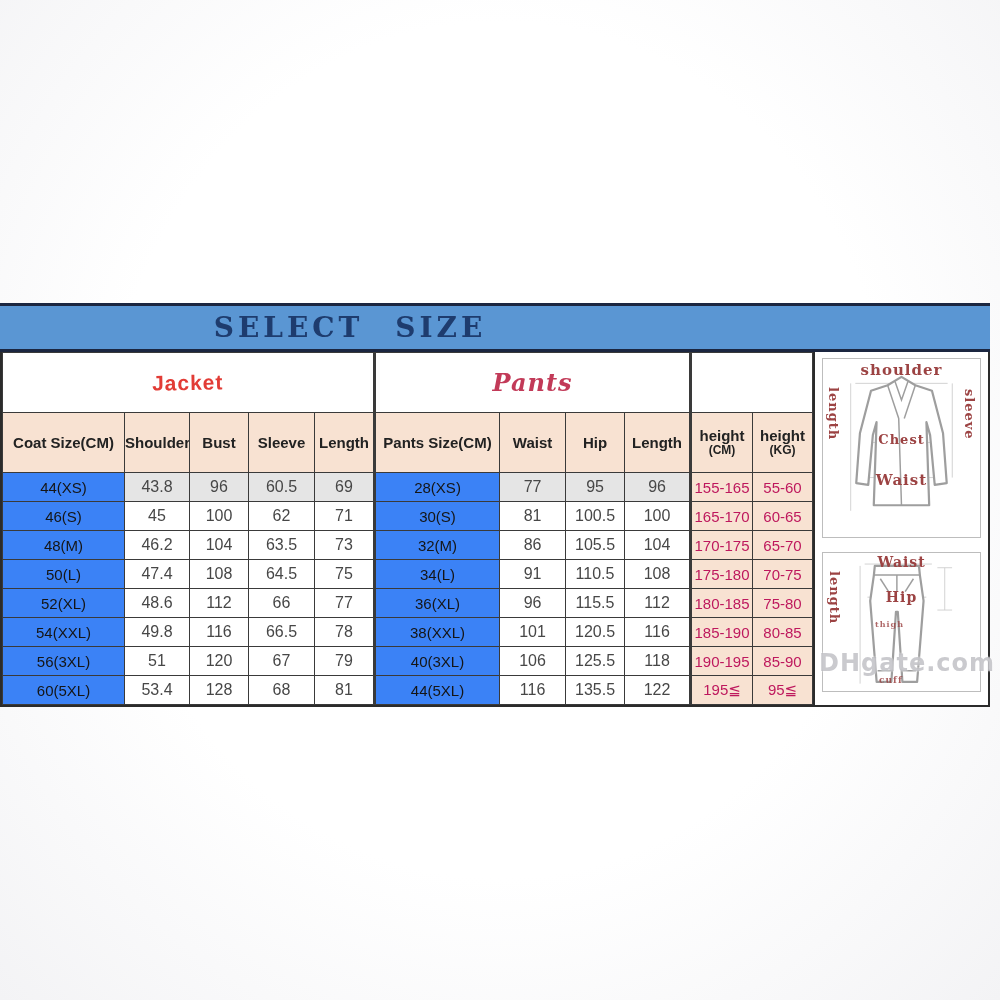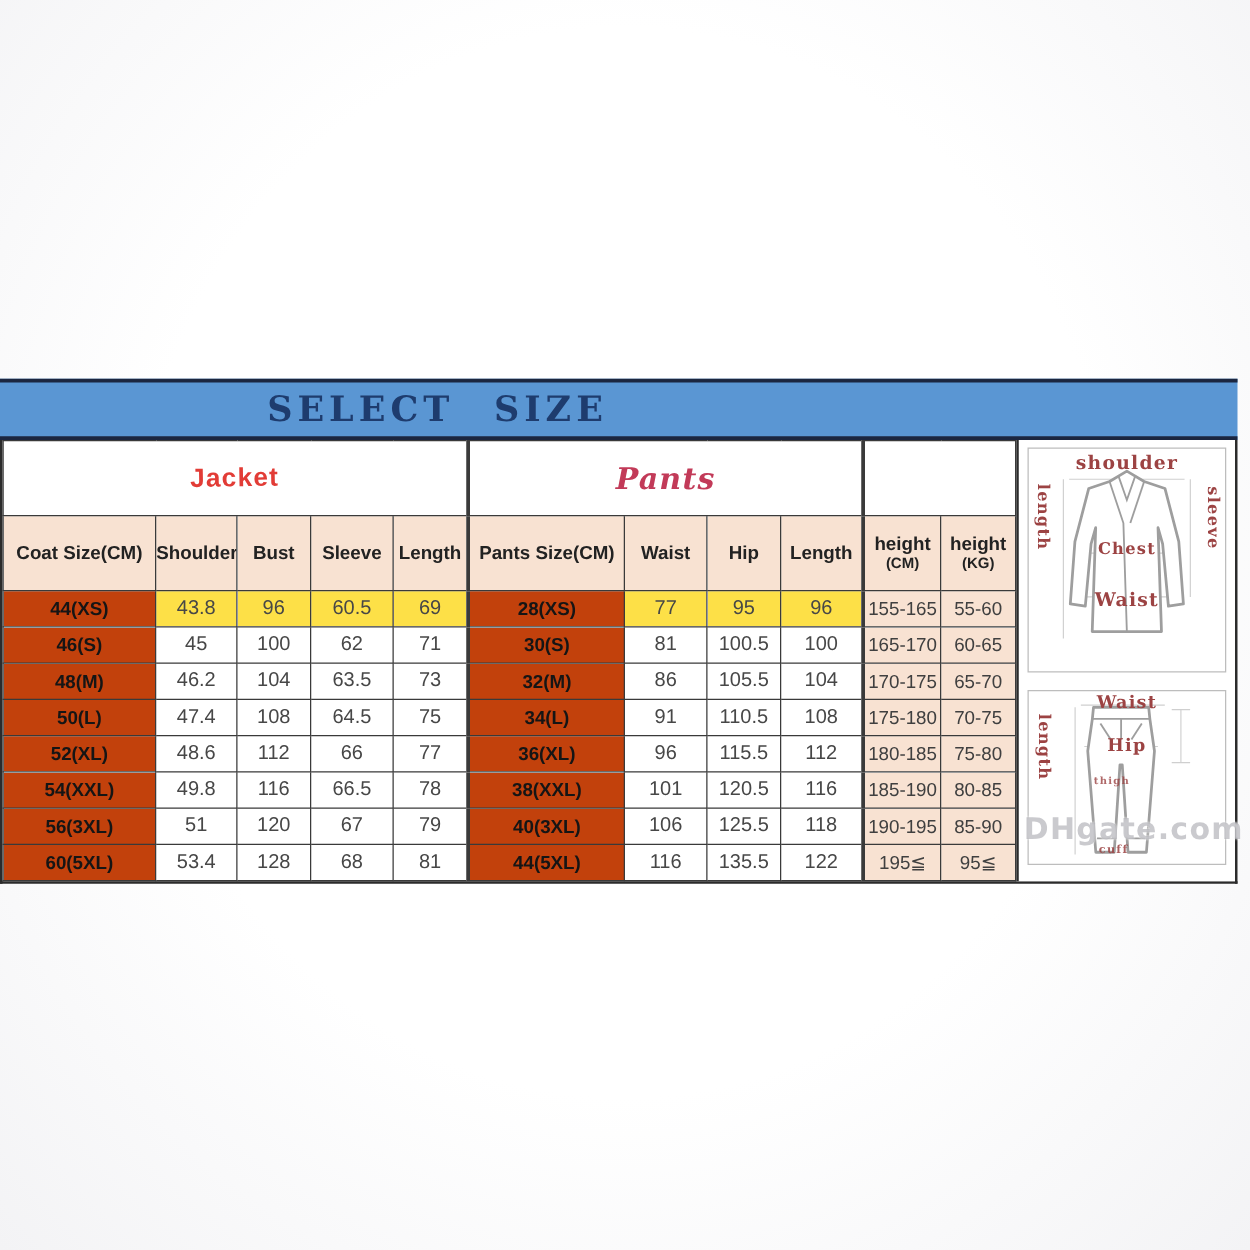--- a/index.html
+++ b/index.html
@@ -39,24 +39,24 @@
   }
   .section-pants-label {
     color:#c23a58; font-size:24px; font-weight:bold; font-style:italic;
     font-family:"DejaVu Serif", serif; letter-spacing:1px;margin-top:28px;
   }
 
   th { font-size:15px; color:#222; background:#f8e2d2; font-weight:bold; line-height:1.15; }
   th .sub { font-size:12px; }
   .thick-left { border-left-width:3px; }
 
-  td.size-cell   { background:#c2410c; font-weight:bold; color:#151515; font-size:15px; }
-  td.peach-cell  { background:#f8e2d2; color:#404040; font-size:15px;text-align:center; }
+  td.size-cell   { background:#3b82f6; font-weight:normal; color:#151515; font-size:15px; }
+  td.peach-cell  { background:#f8e2d2; color:#be185d; font-size:15px;text-align:center; }
   td.data-cell   { background:#ffffff; color:#474747; font-size:16px; }
-  td.data-cell.tint { background:#fde047; }
+  td.data-cell.tint { background:#e5e5e5; }
 
   
   .illus-col { width:178px; border-left:2px solid #2b2b2b; background:#fff;
                display:flex; flex-direction:column; }
   .illus-box { position:relative; margin:6px 7px; border:1px solid #bdbdbd; background:#fff; }
   .jacket-box { height:180px; }
   .pants-box  { height:140px; margin-top:8px; }
   .illus-box svg { position:absolute; left:0; top:0; width:100%; height:100%; }
 
   .dlabel { position:absolute; color:#9c4343; font-family:"DejaVu Serif", serif;

